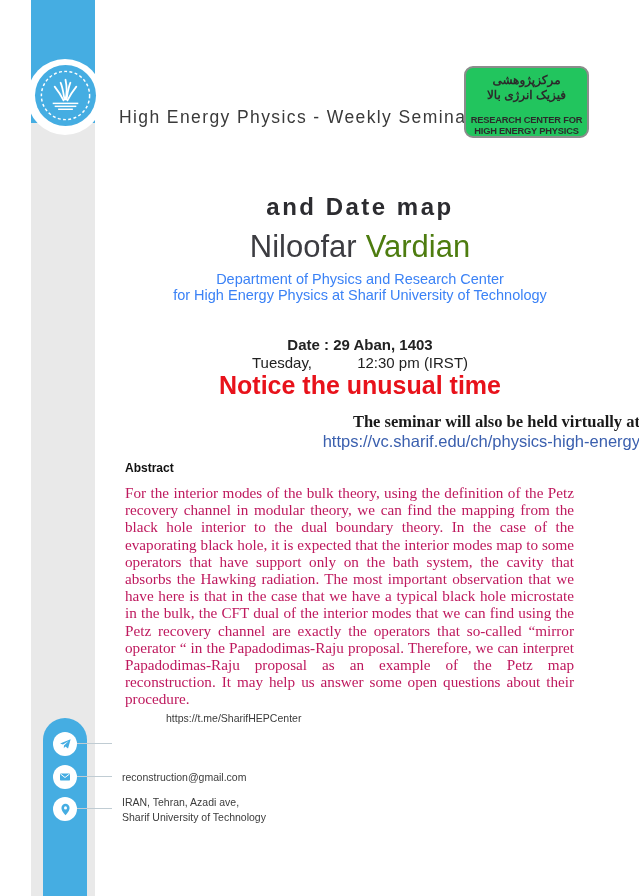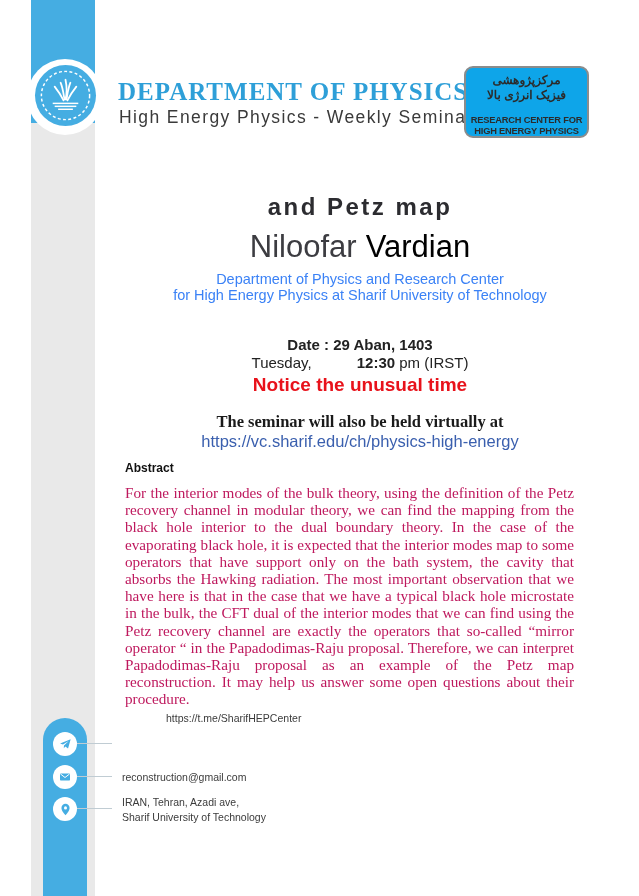--- a/index.html
+++ b/index.html
@@ -20,39 +20,39 @@
     font-family:"Liberation Serif",serif;font-weight:bold;font-size:25px;
     letter-spacing:1px;color:#2e9fd8;white-space:nowrap;
   }
   .subtitle{
     position:absolute;left:119px;top:107px;
     font-size:17.5px;letter-spacing:1.4px;color:#3a3a3a;white-space:nowrap;font-weight:500;
   }
   .hep-box{
     position:absolute;left:464px;top:66px;width:125px;height:72px;
     border:2px solid #8c8c8c;border-radius:9px;box-sizing:border-box;
-    text-align:center;padding-top:5px;background:#0ea5e9;
+    text-align:center;padding-top:5px;background:#22c55e;
   }
   .hep-fa{font-size:12px;line-height:15px;color:#2b2b2b;direction:rtl;font-weight:bold;}
   .hep-en{font-size:9.3px;line-height:11px;color:#2b2b2b;font-weight:bold;letter-spacing:-0.2px;margin-top:12px;}
   
   .main{position:absolute;left:80px;top:0;width:560px;}
   .title{
     position:absolute;top:159px;width:100%;text-align:center;
     font-weight:bold;font-size:24px;line-height:32px;letter-spacing:2.5px;color:#2c2c30;
   }
   .speaker{position:absolute;top:229px;width:100%;text-align:center;font-size:31px;color:#3c3c41;}
-  .speaker .last{color:#000000;margin-left:9px;}
+  .speaker .last{color:#4d7c0f;margin-left:9px;}
   .affil{position:absolute;top:271px;width:100%;text-align:center;font-size:14.5px;line-height:16px;color:#3b82f6;}
   .dateblock{position:absolute;top:336px;width:100%;text-align:center;color:#222;}
   .date-line{font-size:15px;font-weight:bold;line-height:18px;}
   .time-line{font-size:15px;line-height:18px;}
-  .time-line .b{font-weight:bold;margin-left:41px;}
-  .notice{font-size:19px;font-weight:bold;color:#e8121b;line-height:24px;margin-top:1px;}
-  .virtual{position:absolute;top:412px;width:100%;text-align:center;}
+  .time-line .b{font-weight:normal;margin-left:41px;}
+  .notice{font-size:25px;font-weight:bold;color:#e8121b;line-height:24px;margin-top:1px;}
+  .virtual{position:absolute;top:412px;width:100%;text-align:right;}
   .virtual-note{font-family:"Liberation Serif",serif;font-weight:bold;font-size:16.5px;color:#1a1a1a;line-height:19px;}
   .virtual-link{font-size:16.5px;color:#3a5fae;line-height:20px;cursor:pointer;}
   
   .abstract-h{position:absolute;left:125px;top:461px;font-size:12px;font-weight:bold;color:#111;}
   .abstract-p{
     position:absolute;left:125px;top:484px;width:449px;
     font-family:"Liberation Serif",serif;font-size:15.2px;line-height:17.2px;
     color:#be185d;text-align:justify;
   }
   
@@ -86,37 +86,36 @@
         </g>
         <g stroke="#ffffff" fill="none" stroke-width="1.5">
           <path d="M-13,8 L13,8"></path>
           <path d="M-11,11 L11,11"></path>
           <path d="M-7.5,14 L7.5,14"></path>
         </g>
       </svg>
     </span>
   </div>
 
-  <div class="dept">DEPARTMENT OF PHYSICS</div>
   <div class="subtitle">High Energy Physics - Weekly Seminars</div>
 
   <div class="hep-box">
     <div class="hep-fa">مرکزپژوهشی</div>
     <div class="hep-fa">فیزیک انرژی بالا</div>
     <div class="hep-en">
       <span>RESEARCH CENTER FOR</span><br>
       <span>HIGH ENERGY PHYSICS</span>
     </div>
   </div>
 
   <div class="main">
 
     <div class="title">
       <br>
-      <span>and Petz map</span>
+      <span>and Date map</span>
     </div>
 
     <div class="speaker">
       <span class="first">Niloofar</span><span class="last">Vardian</span>
     </div>
 
     <div class="affil">
       <span>Department of Physics and Research Center</span><br>
       <span>for High Energy Physics at Sharif University of Technology</span>
     </div>

